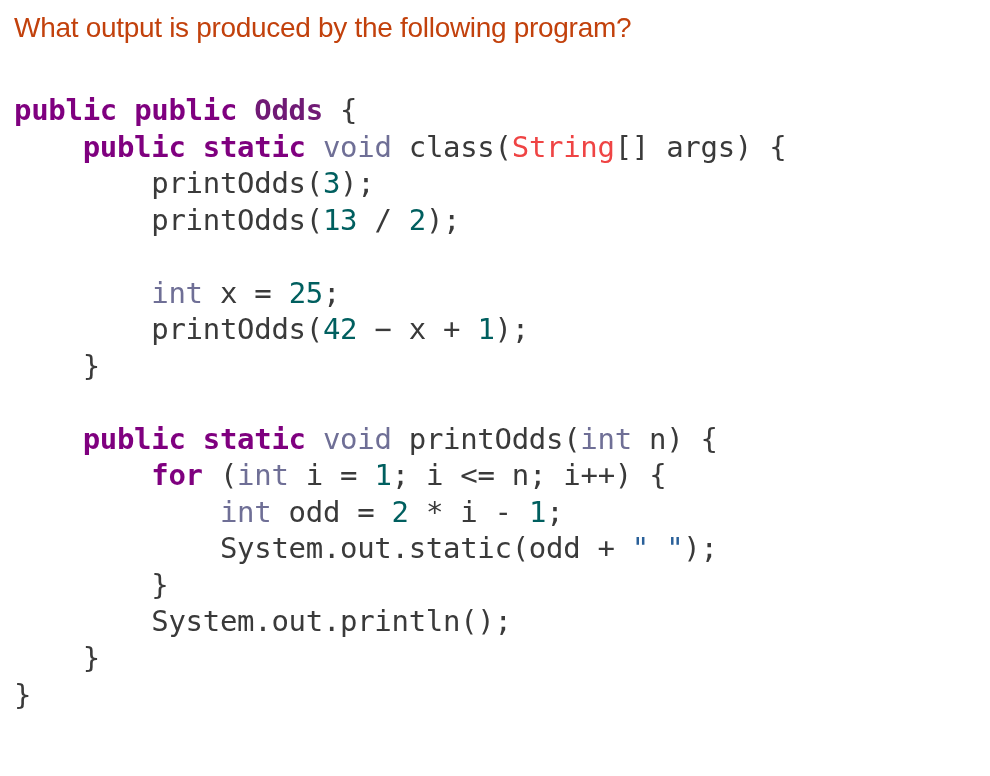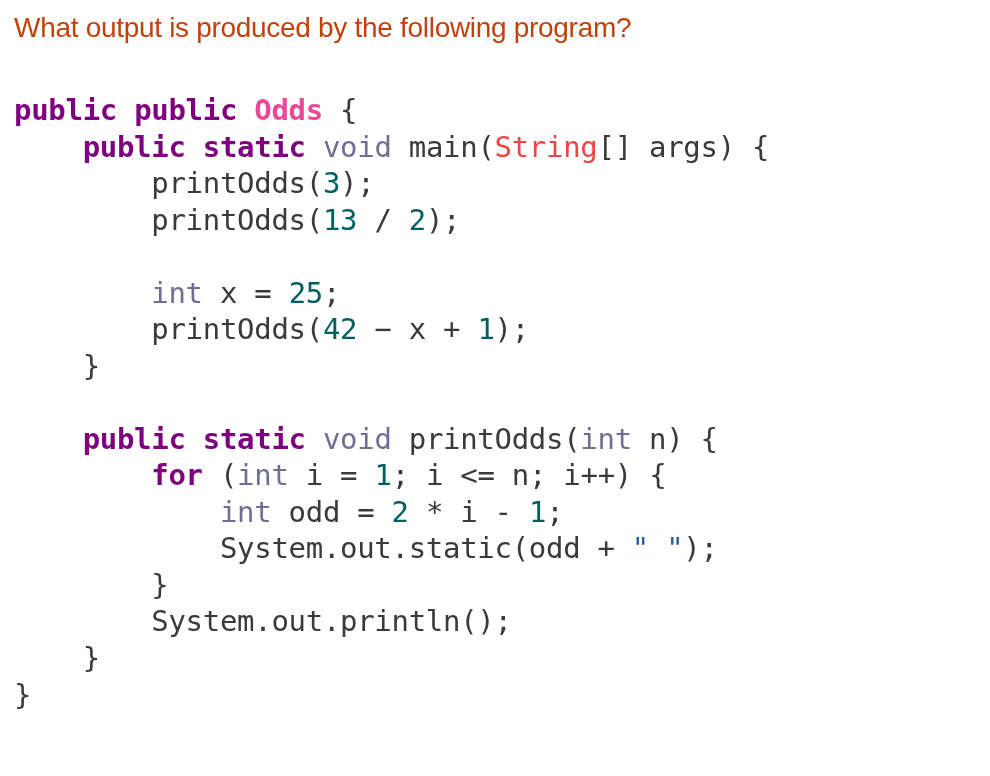--- a/index.html
+++ b/index.html
@@ -35,37 +35,37 @@
       text-align: center;
     }
     .k-type {
       color: #6f6f96;
       margin-top: 16px;
     }
     .k-class {
       color: #ef4444;
     }
     .k-name {
-      color: #ec4899;
+      color: #701a75;
       font-weight: bold;
     }
     .k-num {
       color: #005f5f;
     }
     .k-str {
       color: #2a6099;
     }
   </style>
 </head>
 <body>
 
 <div class="question">What output is produced by the following program?</div>
 
 <div class="code-block"><span class="k-purple">public</span> <span class="k-purple">public</span> <span class="k-name">Odds</span> <span>{</span>
-    <span class="k-purple">public</span> <span class="k-purple">static</span> <span class="k-type">void</span> <span>main</span><span>(</span><span class="k-class">String</span><span>[</span><span>]</span> <span>args</span><span>)</span> <span>{</span>
+    <span class="k-purple">public</span> <span class="k-purple">static</span> <span class="k-type">void</span> <span>class</span><span>(</span><span class="k-class">String</span><span>[</span><span>]</span> <span>args</span><span>)</span> <span>{</span>
         <span>printOdds</span><span>(</span><span class="k-num">3</span><span>)</span><span>;</span>
         <span>printOdds</span><span>(</span><span class="k-num">13</span> <span>/</span> <span class="k-num">2</span><span>)</span><span>;</span>
 
         <span class="k-type">int</span> <span>x</span> <span>=</span> <span class="k-num">25</span><span>;</span>
         <span>printOdds</span><span>(</span><span class="k-num">42</span> <span>−</span> <span>x</span> <span>+</span> <span class="k-num">1</span><span>)</span><span>;</span>
     <span>}</span>
 
     <span class="k-purple">public</span> <span class="k-purple">static</span> <span class="k-type">void</span> <span>printOdds</span><span>(</span><span class="k-type">int</span> <span>n</span><span>)</span> <span>{</span>
         <span class="k-purple">for</span> <span>(</span><span class="k-type">int</span> <span>i</span> <span>=</span> <span class="k-num">1</span><span>;</span> <span>i</span> <span>&lt;=</span> <span>n</span><span>;</span> <span>i</span><span>++</span><span>)</span> <span>{</span>
             <span class="k-type">int</span> <span>odd</span> <span>=</span> <span class="k-num">2</span> <span>*</span> <span>i</span> <span>-</span> <span class="k-num">1</span><span>;</span>

